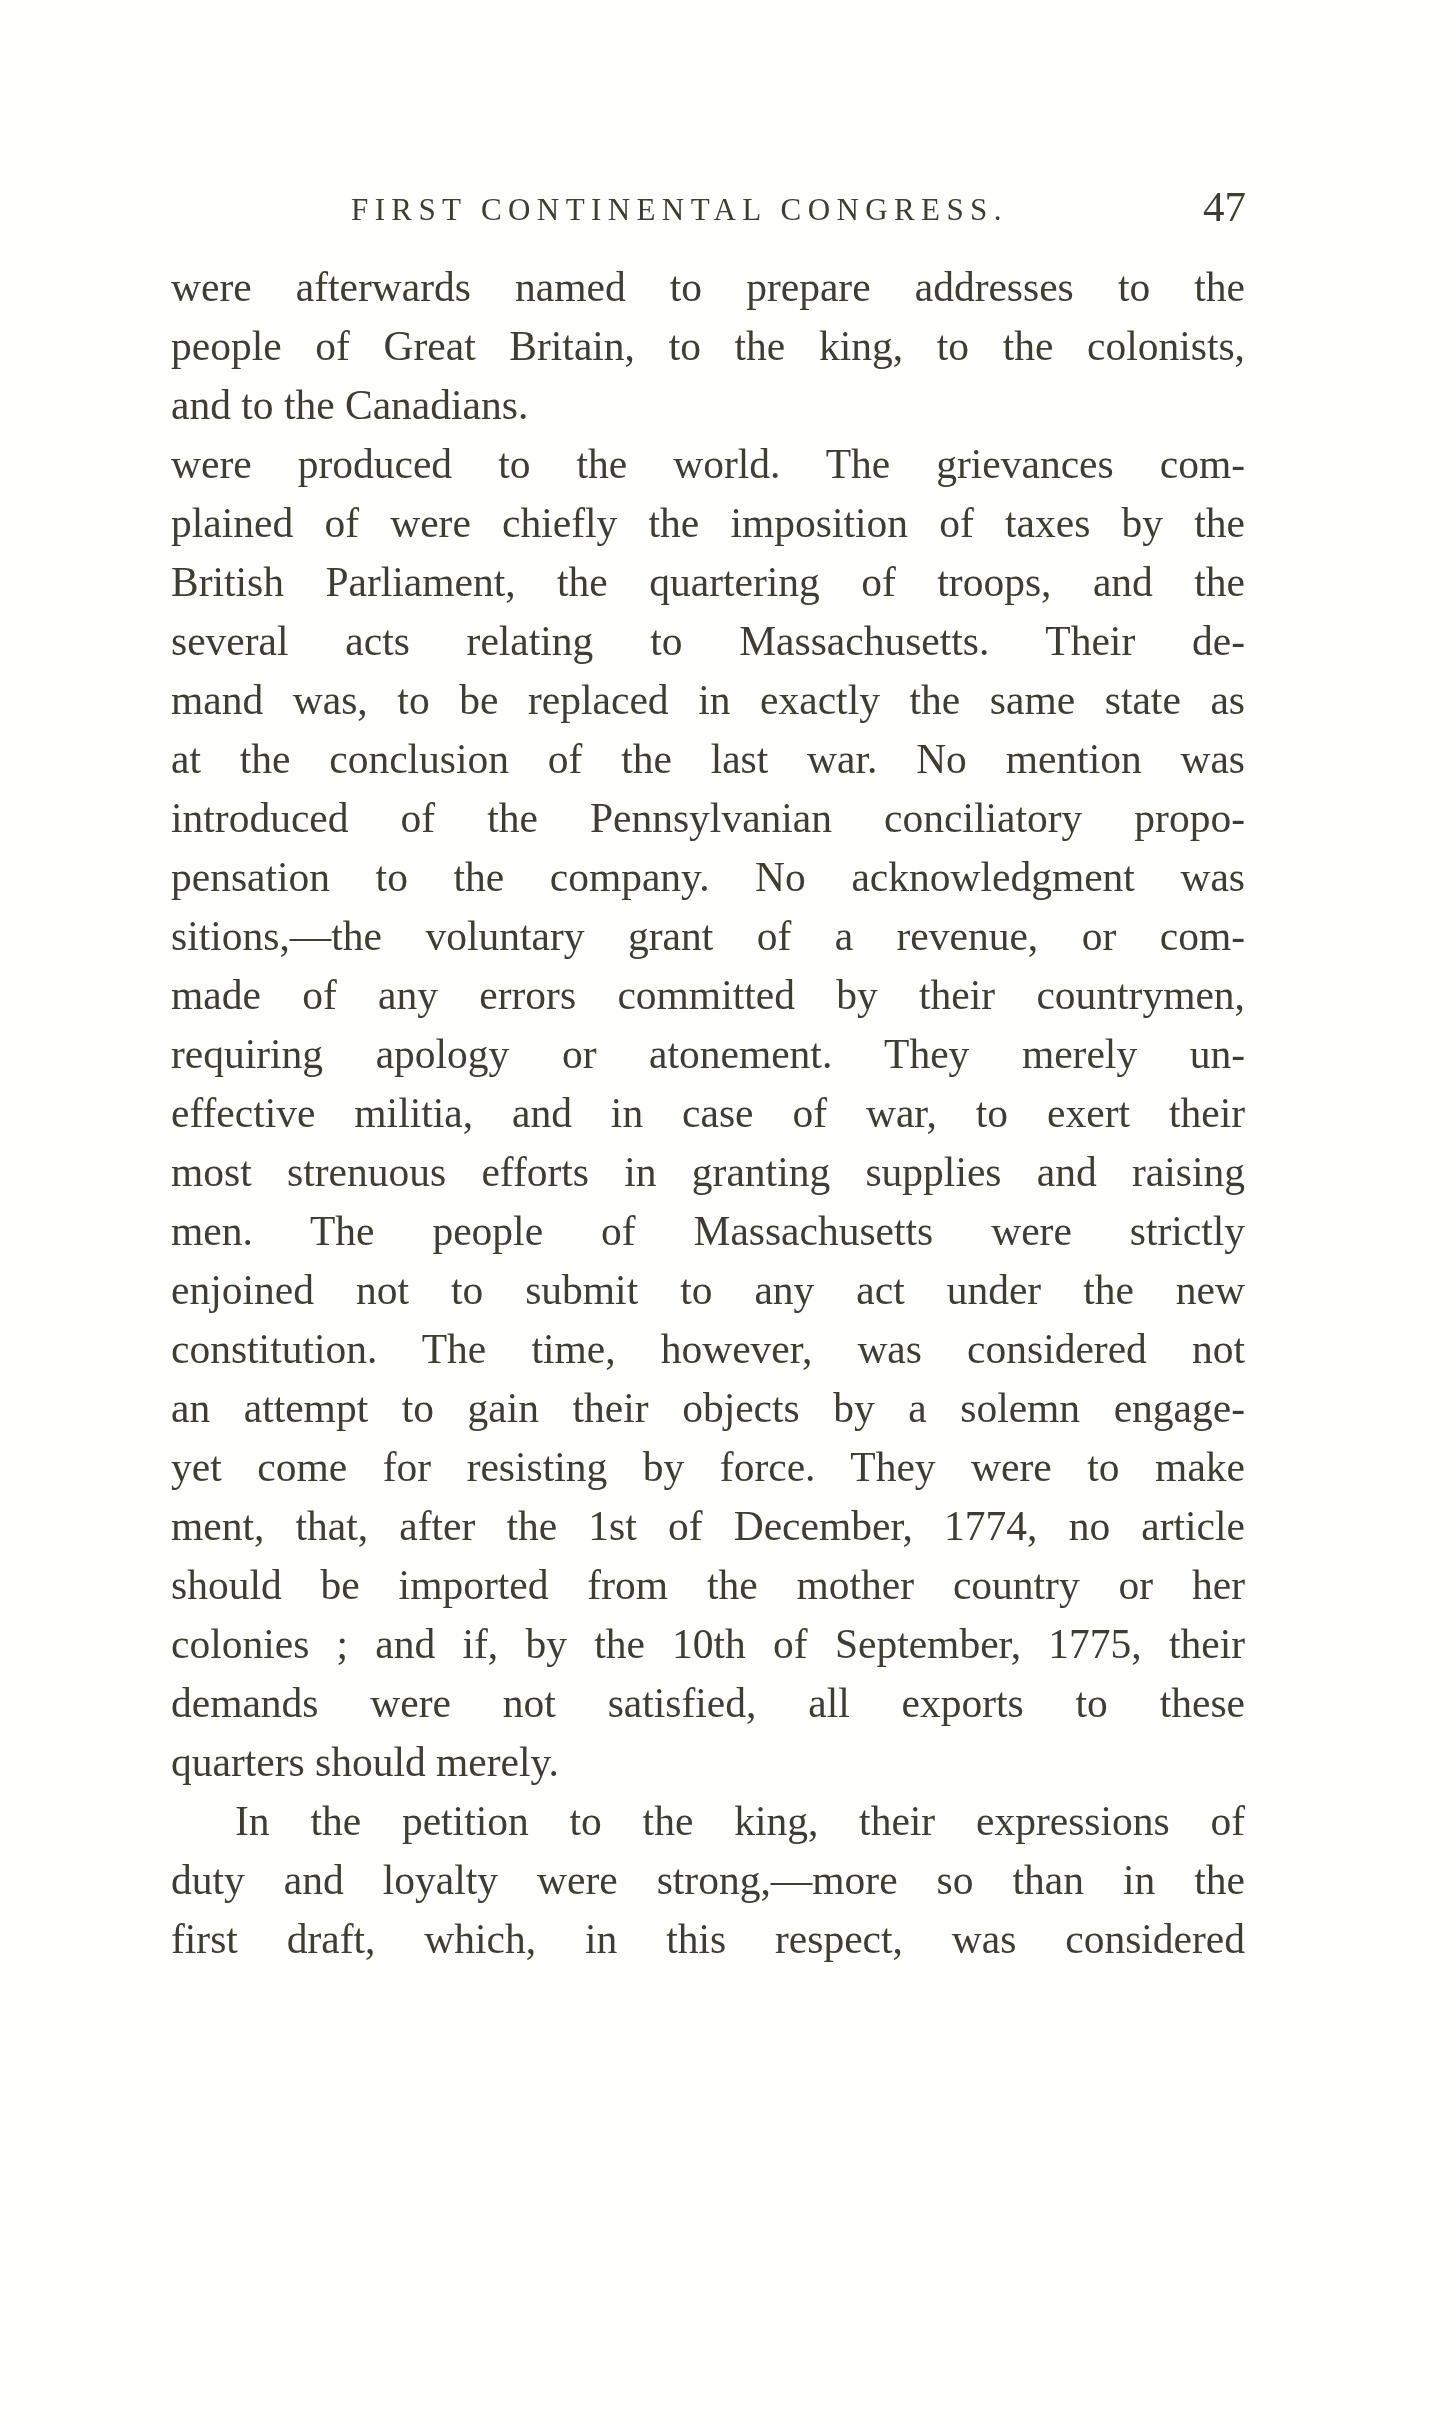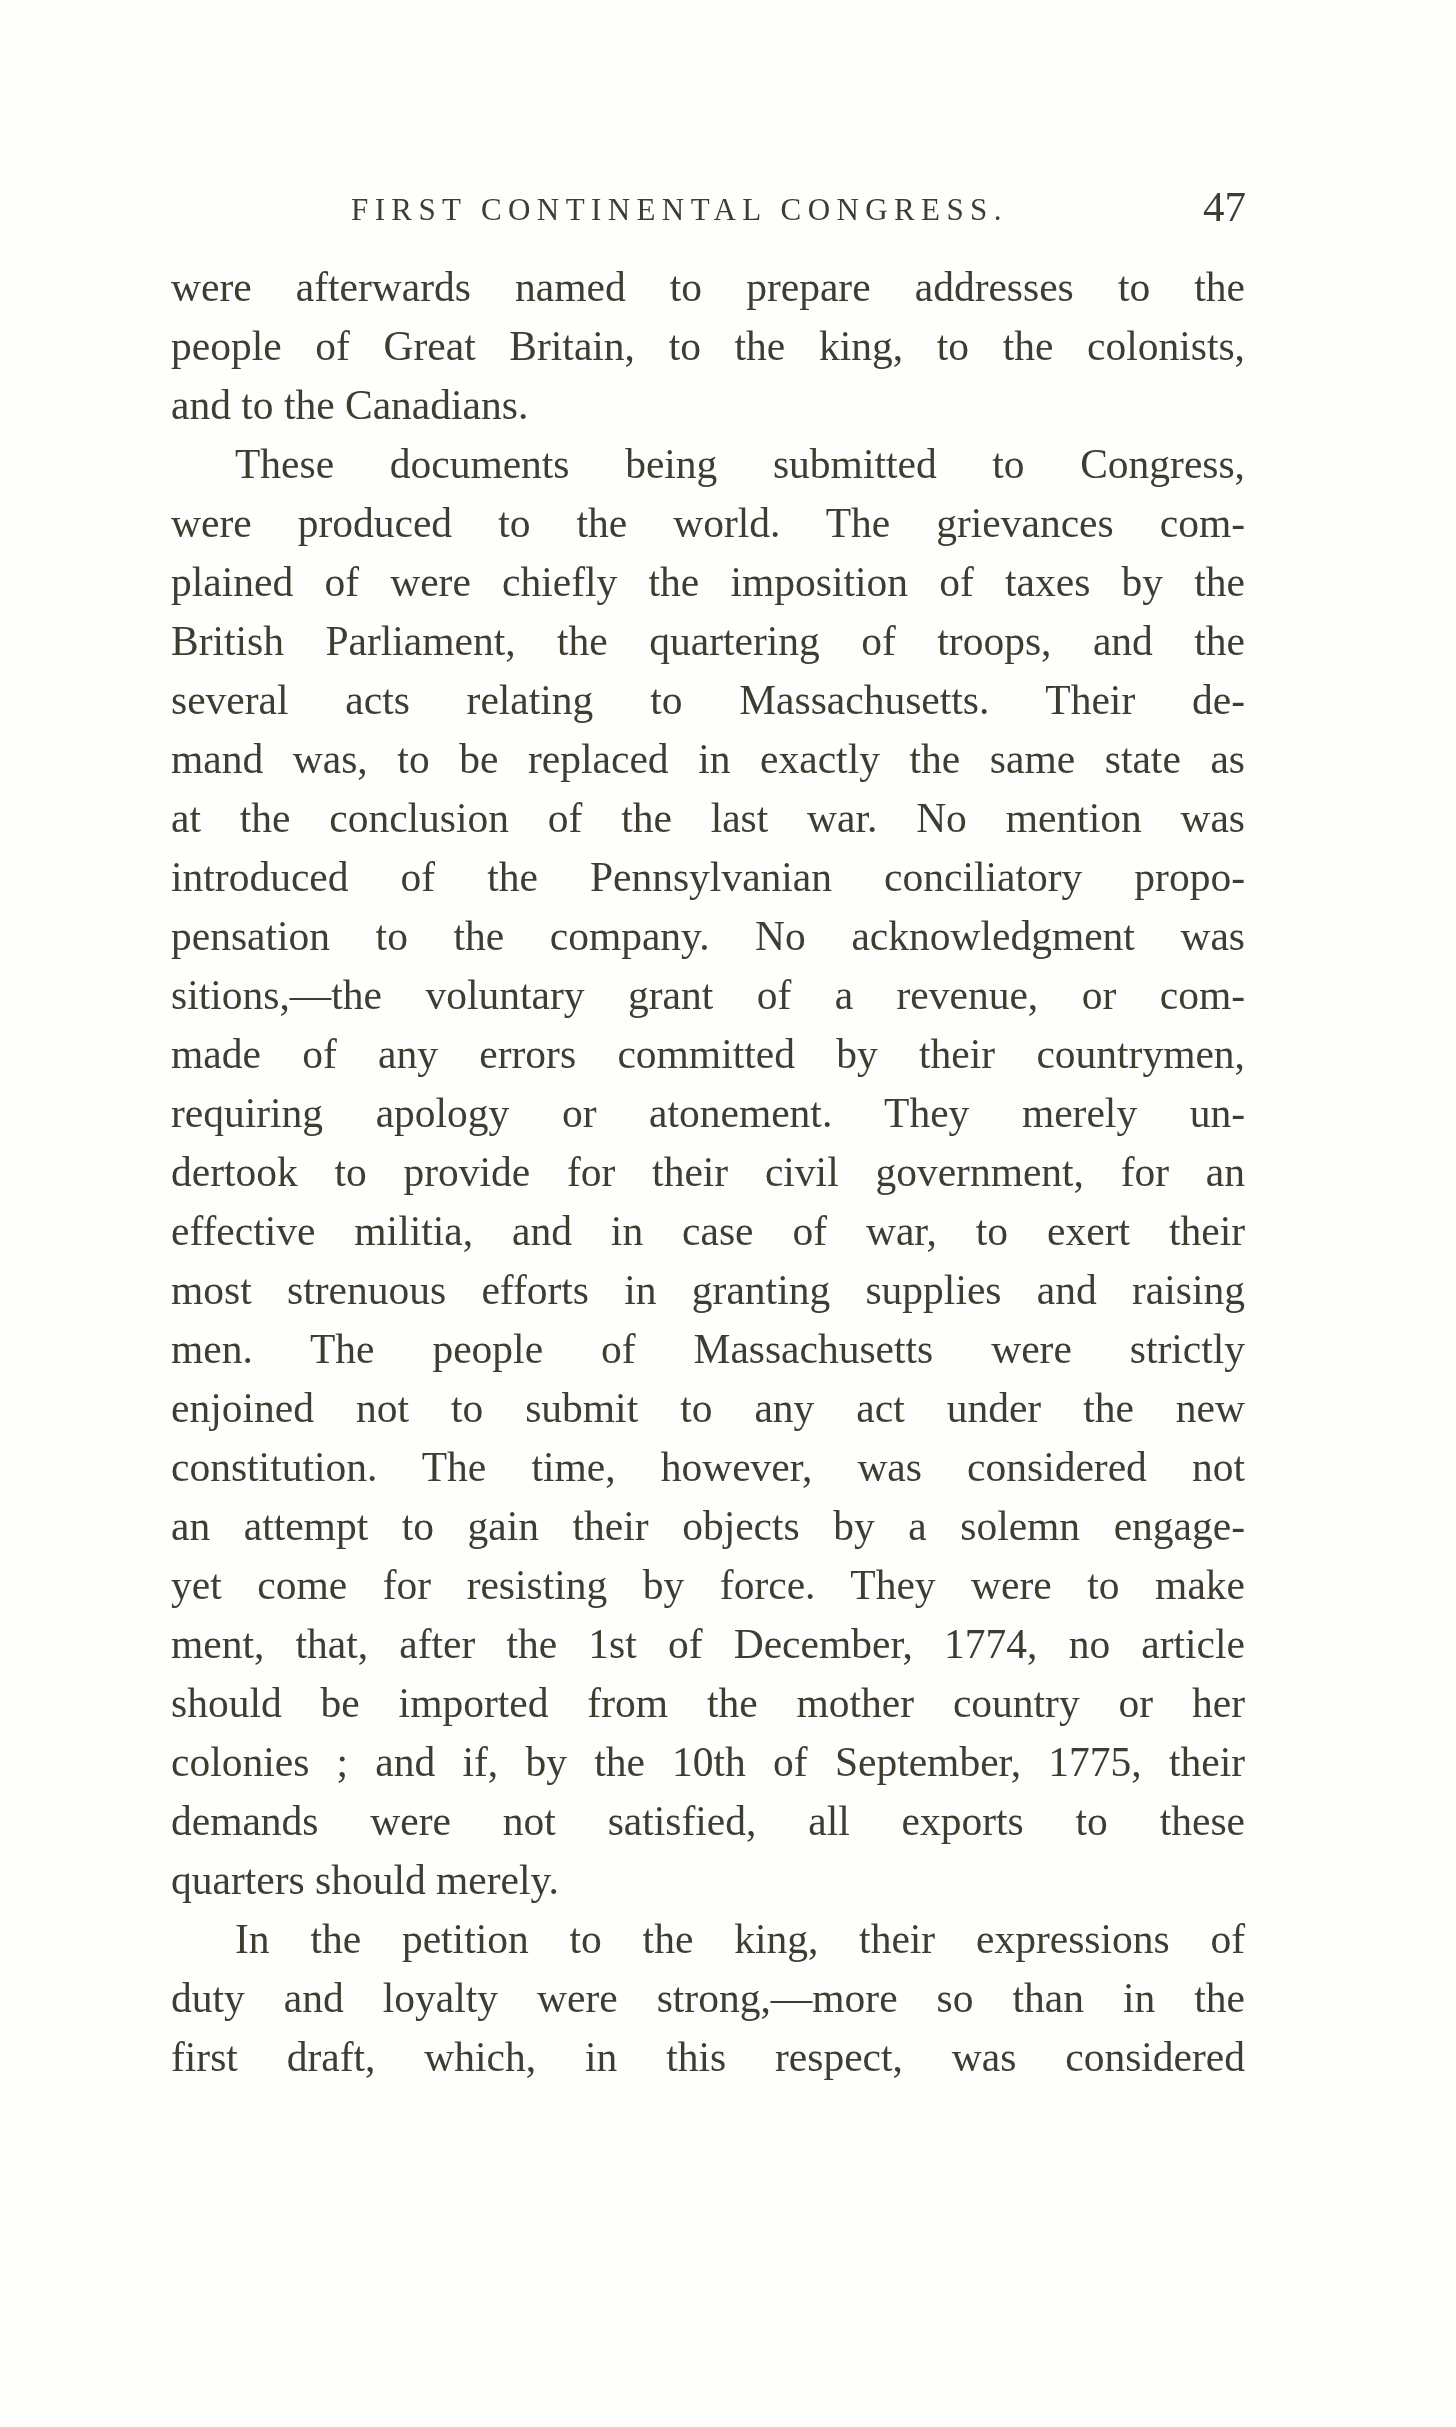--- a/index.html
+++ b/index.html
@@ -70,33 +70,31 @@
 <div class="page">
   <div class="running-head">FIRST CONTINENTAL CONGRESS.</div>
   <div class="page-number">47</div>
   <div class="body-text" id="body-text">
       <div>
         <span class="line">were afterwards named to prepare addresses to the</span>
         <span class="line">people of Great Britain, to the king, to the colonists,</span>
         <span class="line last">and to the Canadians.</span>
       </div>
       <div>
-        <span class="line indent">These documents being submitted to Congress,</span>
         <span class="line">were produced to the world.  The grievances com-</span>
         <span class="line">plained of were chiefly the imposition of taxes by the</span>
         <span class="line">British Parliament, the quartering of troops, and the</span>
         <span class="line">several acts relating to Massachusetts.  Their de-</span>
         <span class="line">mand was, to be replaced in exactly the same state as</span>
         <span class="line">at the conclusion of the last war.  No mention was</span>
         <span class="line">introduced of the Pennsylvanian conciliatory propo-</span>
         <span class="line">pensation to the company.  No acknowledgment was</span>
         <span class="line">sitions,—the voluntary grant of a revenue, or com-</span>
         <span class="line">made of any errors committed by their countrymen,</span>
         <span class="line">requiring apology or atonement.  They merely un-</span>
-        <span class="line">dertook to provide for their civil government, for an</span>
         <span class="line">effective militia, and in case of war, to exert their</span>
         <span class="line">most strenuous efforts in granting supplies and raising</span>
         <span class="line">men.  The people of Massachusetts were strictly</span>
         <span class="line">enjoined not to submit to any act under the new</span>
         <span class="line">constitution.  The time, however, was considered not</span>
         <span class="line">an attempt to gain their objects by a solemn engage-</span>
         <span class="line">yet come for resisting by force.  They were to make</span>
         <span class="line">ment, that, after the 1st of December, 1774, no article</span>
         <span class="line">should be imported from the mother country or her</span>
         <span class="line">colonies ;  and if, by the 10th of September, 1775, their</span>

